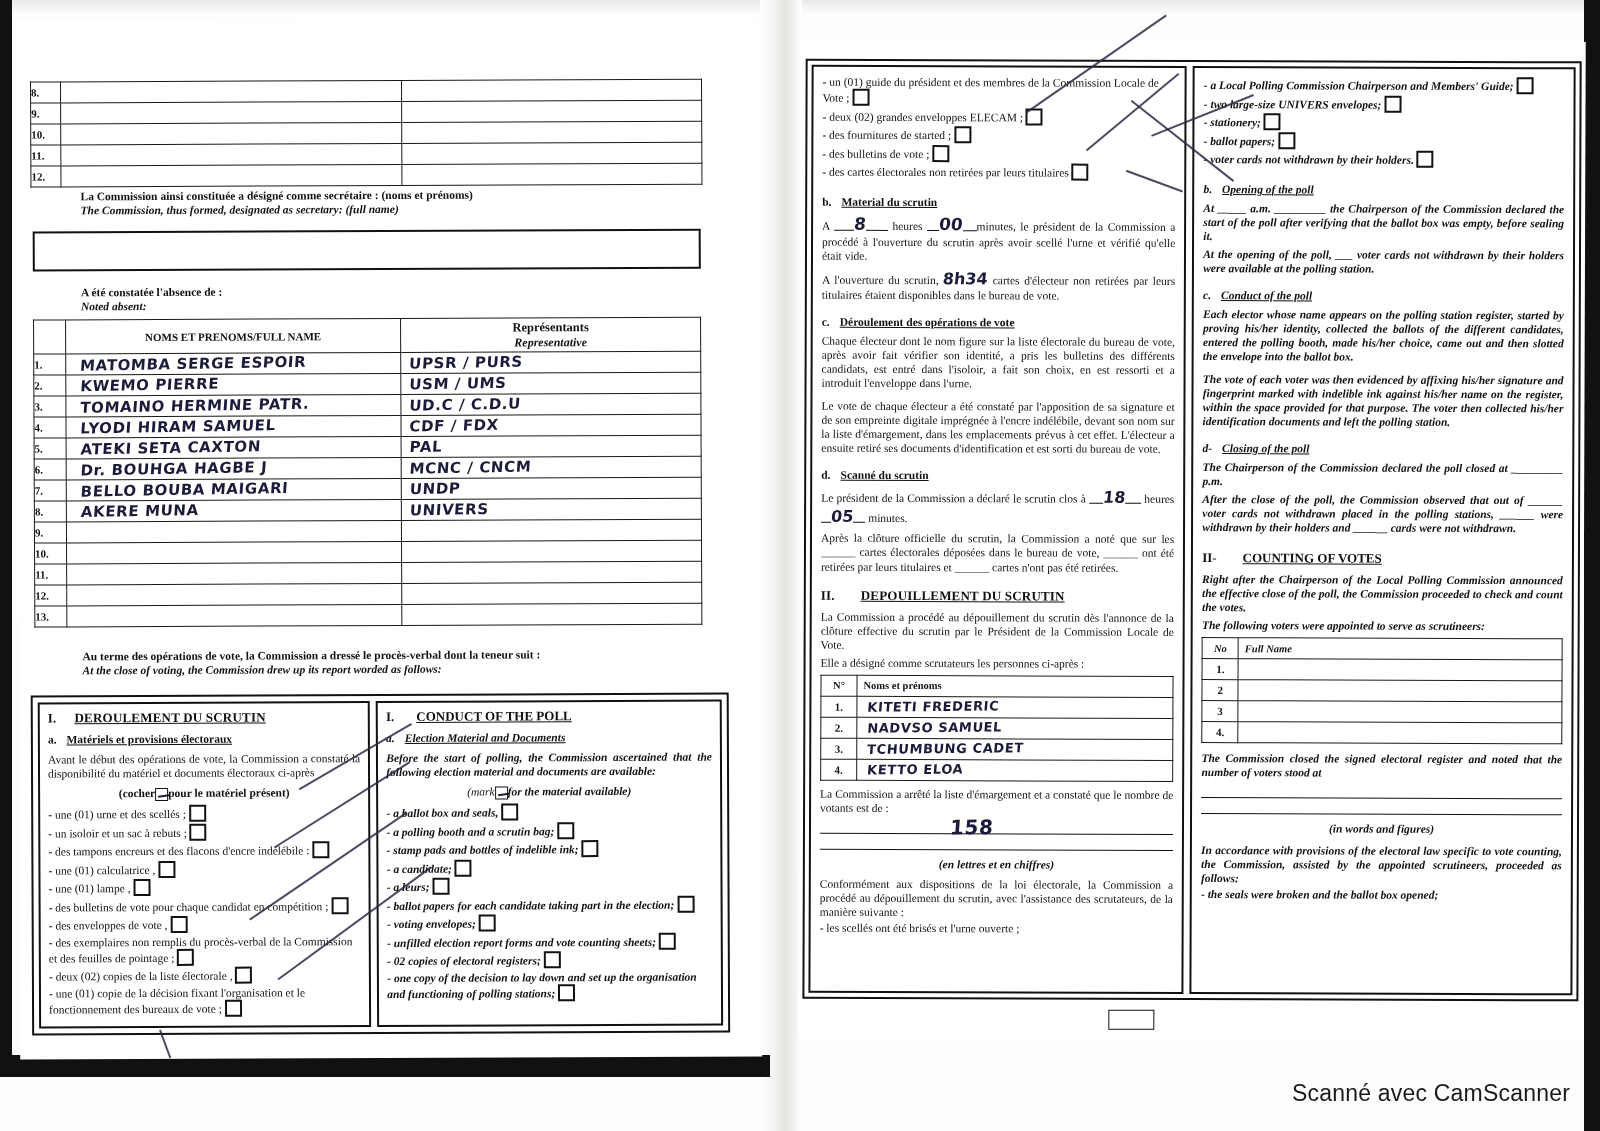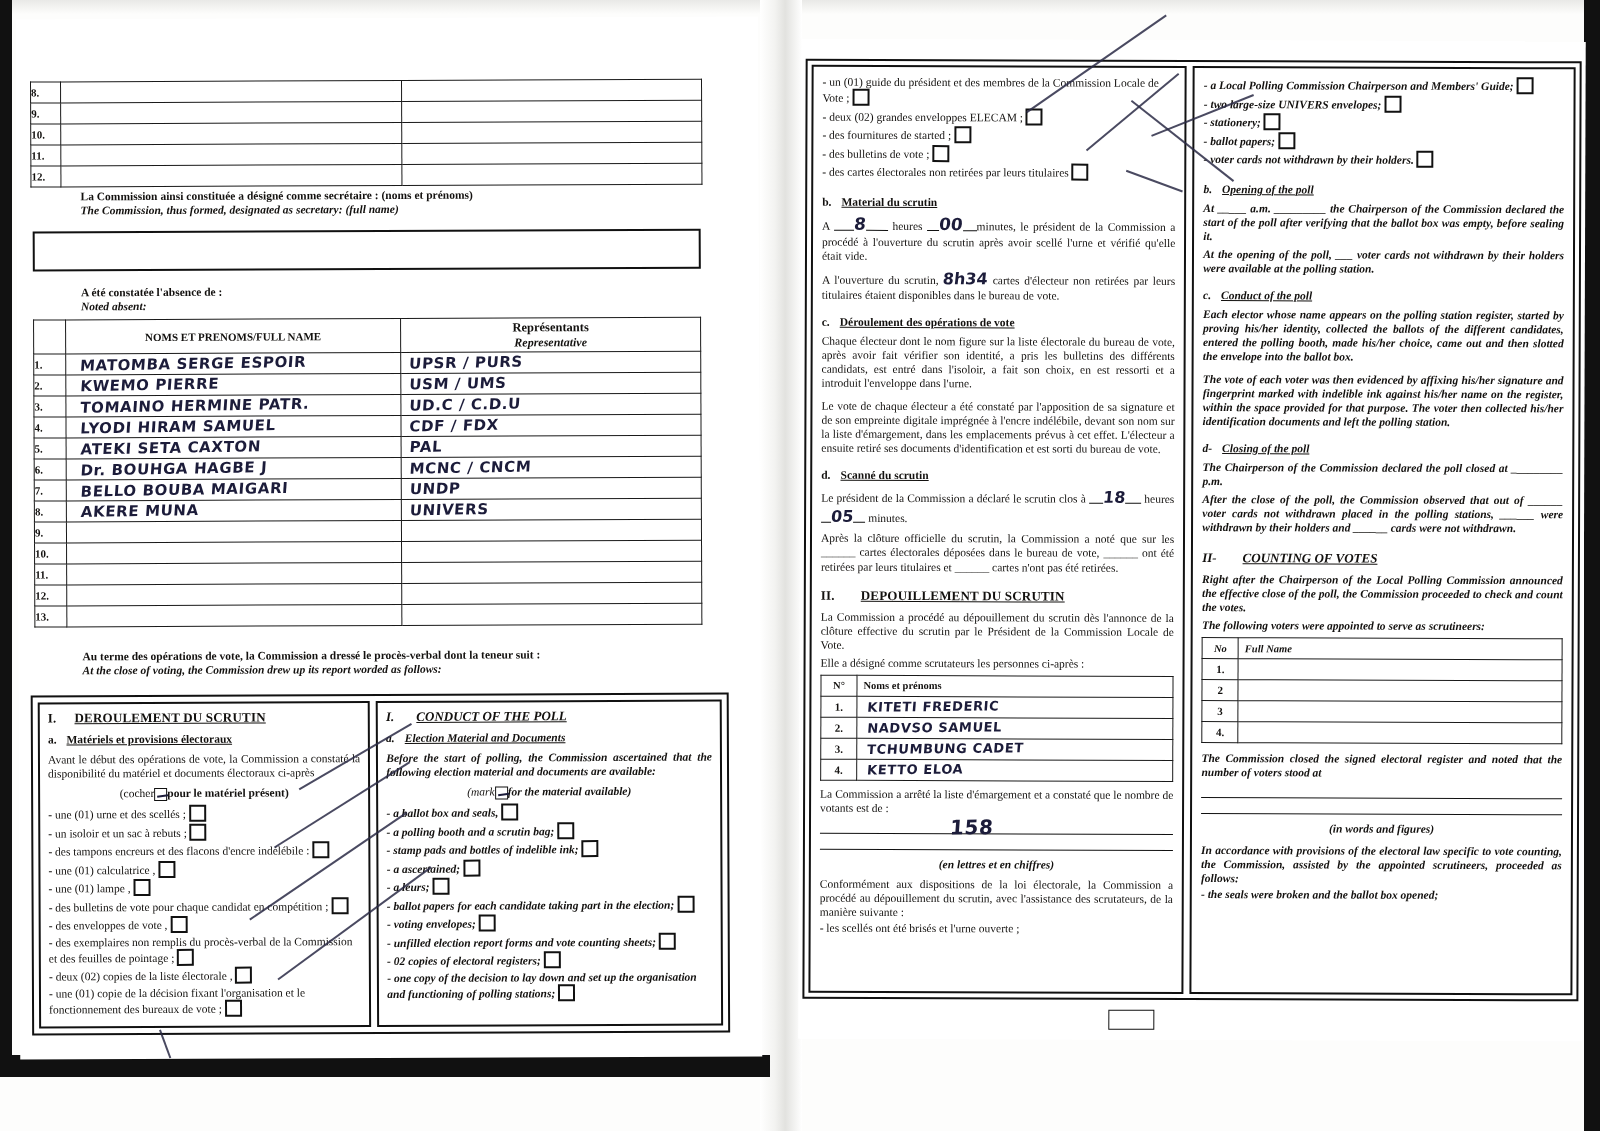--- a/index.html
+++ b/index.html
@@ -58,21 +58,21 @@
     transform: skewX(-5deg) rotate(-0.8deg);
     white-space: nowrap;
   }
   .hw-sm { font-size: 13px; }
   .hw-in { font-family:"DejaVu Sans",sans-serif; font-weight:700; color:#1c1c3a;
            font-size:15px; transform: skewX(-6deg); display:inline-block; }
   
   .fr { font-family: "Liberation Serif", serif; font-weight: bold; font-size: 11.5px; line-height: 1.22; }
   .en { font-family: "Liberation Serif", serif; font-style: italic; font-weight: bold; font-size: 11.5px; line-height: 1.22; }
   .hd-fr { font-family:"Liberation Serif", serif; font-weight:bold; font-size:13px; text-decoration: underline; letter-spacing:.2px;}
-  .hd-en { font-family:"Liberation Serif", serif; font-weight:bold; font-style:italic; font-size:13px; text-decoration: underline;}
+  .hd-en { font-family:"Liberation Serif", serif; font-weight:bold; font-size:13px; text-decoration: underline;}
   .sub-fr { font-family:"Liberation Serif", serif; font-weight:bold; font-size:11.5px; text-decoration: underline;}
   .sub-en { font-family:"Liberation Serif", serif; font-weight:bold; font-style:italic; font-size:11.5px; text-decoration: underline;}
   .just { text-align: justify; }
   
   .cbx { display:inline-block; width:17px; height:17px; border:2px solid #111;
          vertical-align:-4px; position:relative; background:#fff;}
   .cbx.ticked::after{
     content:""; position:absolute; left:2px; top:6px; width:11px; height:2px;
     background:#1c1c3a; transform: rotate(-8deg);
   }
@@ -247,21 +247,21 @@
           <div style="display:flex;gap:18px;align-items:baseline;">
             <span class="hd-fr" style="text-decoration:none;">I.</span>
             <span class="hd-fr">DEROULEMENT DU SCRUTIN</span>
           </div>
           <div style="display:flex;gap:10px;align-items:baseline;margin-top:7px;">
             <span class="sub-fr" style="text-decoration:none;">a.</span>
             <span class="sub-fr">Matériels et provisions électoraux</span>
           </div>
           <div class="fr just" style="margin-top:7px;font-weight:normal;">Avant le début des opérations de vote, la Commission a constaté la disponibilité du matériel et documents électoraux ci-après</div>
           <div style="text-align:center;margin-top:3px;">
-            <span class="fr" style="font-weight:normal;">(cocher</span><span class="cbx ticked small"></span><span class="fr">pour le matériel présent)</span>
+            <span class="fr" style="font-weight:bold;">(cocher</span><span class="cbx ticked small"></span><span class="fr">pour le matériel présent)</span>
           </div>
           <ul class="dashlist" id="fr-items" style="margin-top:4px;">
               <li class="fr " style="font-weight: normal; position: relative;"><span>- une (01) urne et des scellés ; </span><span class="cbx"></span></li>
               <li class="fr " style="font-weight: normal; position: relative;"><span>- un isoloir et un sac à rebuts ; </span><span class="cbx"></span></li>
               <li class="fr " style="font-weight: normal; position: relative;"><span>- des tampons encreurs et des flacons d'encre indélébile : </span><span class="cbx"></span></li>
               <li class="fr " style="font-weight: normal; position: relative;"><span>- une (01) calculatrice , </span><span class="cbx"></span></li>
               <li class="fr " style="font-weight: normal; position: relative;"><span>- une (01) lampe , </span><span class="cbx"></span></li>
               <li class="fr " style="font-weight: normal; position: relative;"><span>- des bulletins de vote pour chaque candidat en compétition ; </span><span class="cbx"></span></li>
               <li class="fr " style="font-weight: normal; position: relative;"><span>- des enveloppes de vote , </span><span class="cbx"></span></li>
               <li class="fr " style="font-weight: normal; position: relative;"><span>- des exemplaires non remplis du procès-verbal de la Commission et des feuilles de pointage ; </span><span class="cbx"></span></li>
@@ -280,21 +280,21 @@
             <span class="sub-en">Election Material and Documents</span>
           </div>
           <div class="en just" style="margin-top:7px;">Before the start of polling, the Commission ascertained that the following election material and documents are available:</div>
           <div style="text-align:center;margin-top:3px;">
             <span class="en" style="font-weight:normal;">(mark</span><span class="cbx ticked small"></span><span class="en">for the material available)</span>
           </div>
           <ul class="dashlist" id="en-items" style="margin-top:4px;">
               <li class="en " style="font-weight: bold; position: relative;"><span>- a ballot box and seals, </span><span class="cbx"></span></li>
               <li class="en " style="font-weight: bold; position: relative;"><span>- a polling booth and a scrutin bag; </span><span class="cbx"></span></li>
               <li class="en " style="font-weight: bold; position: relative;"><span>- stamp pads and bottles of indelible ink; </span><span class="cbx"></span></li>
-              <li class="en " style="font-weight: bold; position: relative;"><span>- a ascertained; </span><span class="cbx"></span></li>
+              <li class="en " style="font-weight: bold; position: relative;"><span>- a candidate; </span><span class="cbx"></span></li>
               <li class="en " style="font-weight: bold; position: relative;"><span>- a leurs; </span><span class="cbx"></span></li>
               <li class="en " style="font-weight: bold; position: relative;"><span>- ballot papers for each candidate taking part in the election; </span><span class="cbx"></span></li>
               <li class="en " style="font-weight: bold; position: relative;"><span>- voting envelopes; </span><span class="cbx"></span></li>
               <li class="en " style="font-weight: bold; position: relative;"><span>- unfilled election report forms and vote counting sheets; </span><span class="cbx"></span></li>
               <li class="en " style="font-weight: bold; position: relative;"><span>- 02 copies of electoral registers; </span><span class="cbx"></span></li>
               <li class="en " style="font-weight: bold; position: relative;"><span>- one copy of the decision to lay down and set up the organisation and functioning of polling stations; </span><span class="cbx"></span></li>
             </ul>
         </div>
       </div>
     </div>
@@ -482,14 +482,15 @@
 
     <div class="scribble" style="left:225px;top:72px;width:170px;transform:rotate(-35deg);"></div>
     <div class="scribble" style="left:285px;top:110px;width:120px;transform:rotate(-40deg);"></div>
     <div class="scribble" style="left:325px;top:130px;width:60px;transform:rotate(20deg);"></div>
     <div class="scribble" style="left:330px;top:60px;width:130px;transform:rotate(38deg);"></div>
     <div class="scribble" style="left:350px;top:95px;width:110px;transform:rotate(-22deg);"></div>
 
     <div style="position:absolute;left:310px;top:970px;width:46px;height:20px;border:1.5px solid #111;background:#fff;"></div>
   </div>
 
+  <div id="camscanner">Scanné avec CamScanner</div>
 
 </div>
 
 </body></html>

